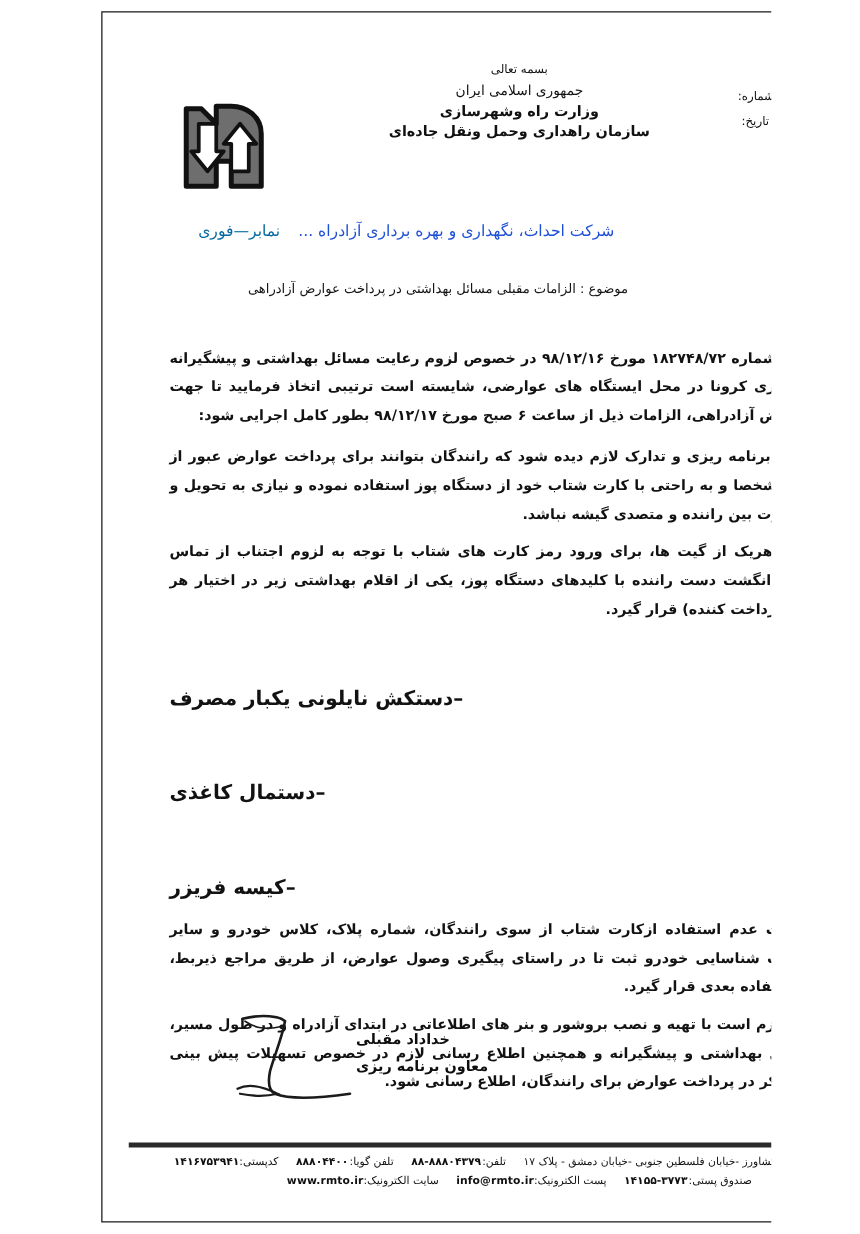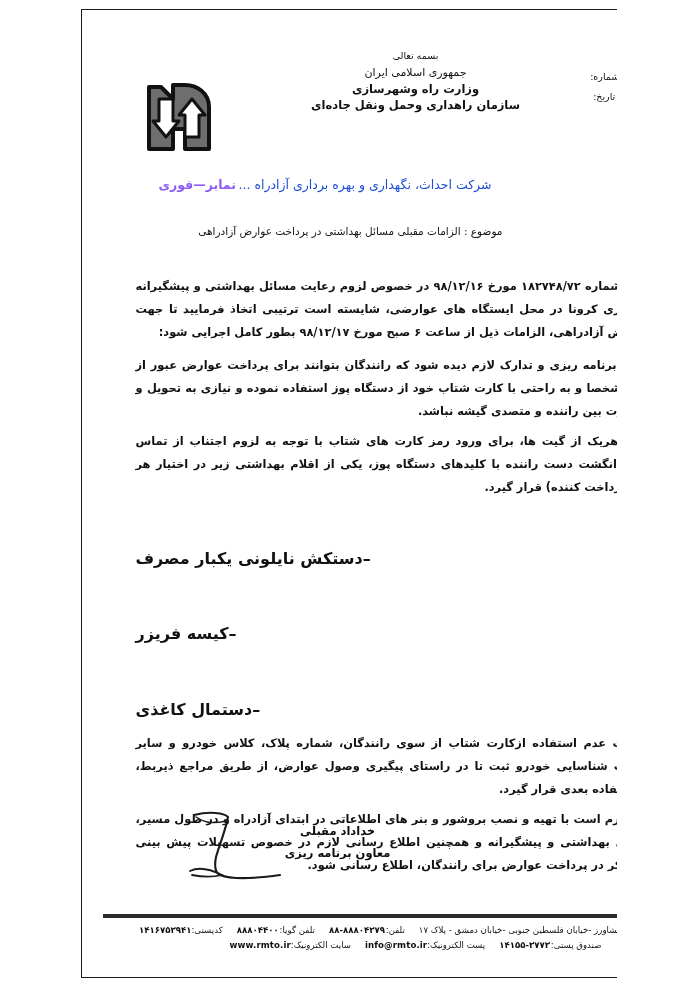--- a/index.html
+++ b/index.html
@@ -98,22 +98,22 @@
     font-size: 12.5px;
     font-weight: normal;
     color: #1d4ed8;
     white-space: nowrap;
   }
   .urgent {
     position: absolute;
     left: 78px;
     top: 0;
     font-size: 12.5px;
-    font-weight: bold;
-    color: #8b5cf6;
+    font-weight: normal;
+    color: #0369a1;
     white-space: nowrap;
   }
 
   .subject {
     margin-top: 22px;
     padding-right: 248px;
     font-size: 10.5px;
     color: #141414;
     white-space: nowrap;
   }
@@ -186,21 +186,21 @@
     position: absolute;
     right: 0;
     left: 0;
     top: 790px;
     height: 95px;
   }
   .sigtext {
     position: absolute;
     right: 360px;
     top: 22px;
-    text-align: center;
+    text-align: left;
     font-size: 11.5px;
     font-weight: bold;
     line-height: 1.9;
     color: #0e0e0e;
     white-space: nowrap;
   }
   .sigmark {
     position: absolute;
     right: 455px;
     top: 10px;
@@ -300,24 +300,24 @@
         </li>
 
         <li>
           <span class="lnum">۲-</span>
           <span>در محل هریک از گیت ها، برای ورود رمز کارت های شتاب با توجه به لزوم اجتناب از تماس مستقیم انگشت دست راننده با کلیدهای دستگاه پوز، یکی از اقلام بهداشتی زیر در اختیار هر راننده (پرداخت کننده) قرار گیرد.</span>
           <ul class="dashlist">
             <li>
               <span class="dash">–</span><span>دستکش نایلونی یکبار مصرف</span>
             </li>
             <li>
-              <span class="dash">–</span><span>کیسه فریزر</span>
+              <span class="dash">–</span><span>دستمال کاغذی</span>
             </li>
             <li>
-              <span class="dash">–</span><span>دستمال کاغذی</span>
+              <span class="dash">–</span><span>کیسه فریزر</span>
             </li>
           </ul>
         </li>
 
         <li>
           <span class="lnum">۳-</span>
           <span>در صورت عدم استفاده ازکارت شتاب از سوی رانندگان، شماره پلاک، کلاس خودرو و سایر مشخصات شناسایی خودرو ثبت تا در راستای پیگیری وصول عوارض، از طریق مراجع ذیربط، مورد استفاده بعدی قرار گیرد.</span>
         </li>
 
       </ol>

